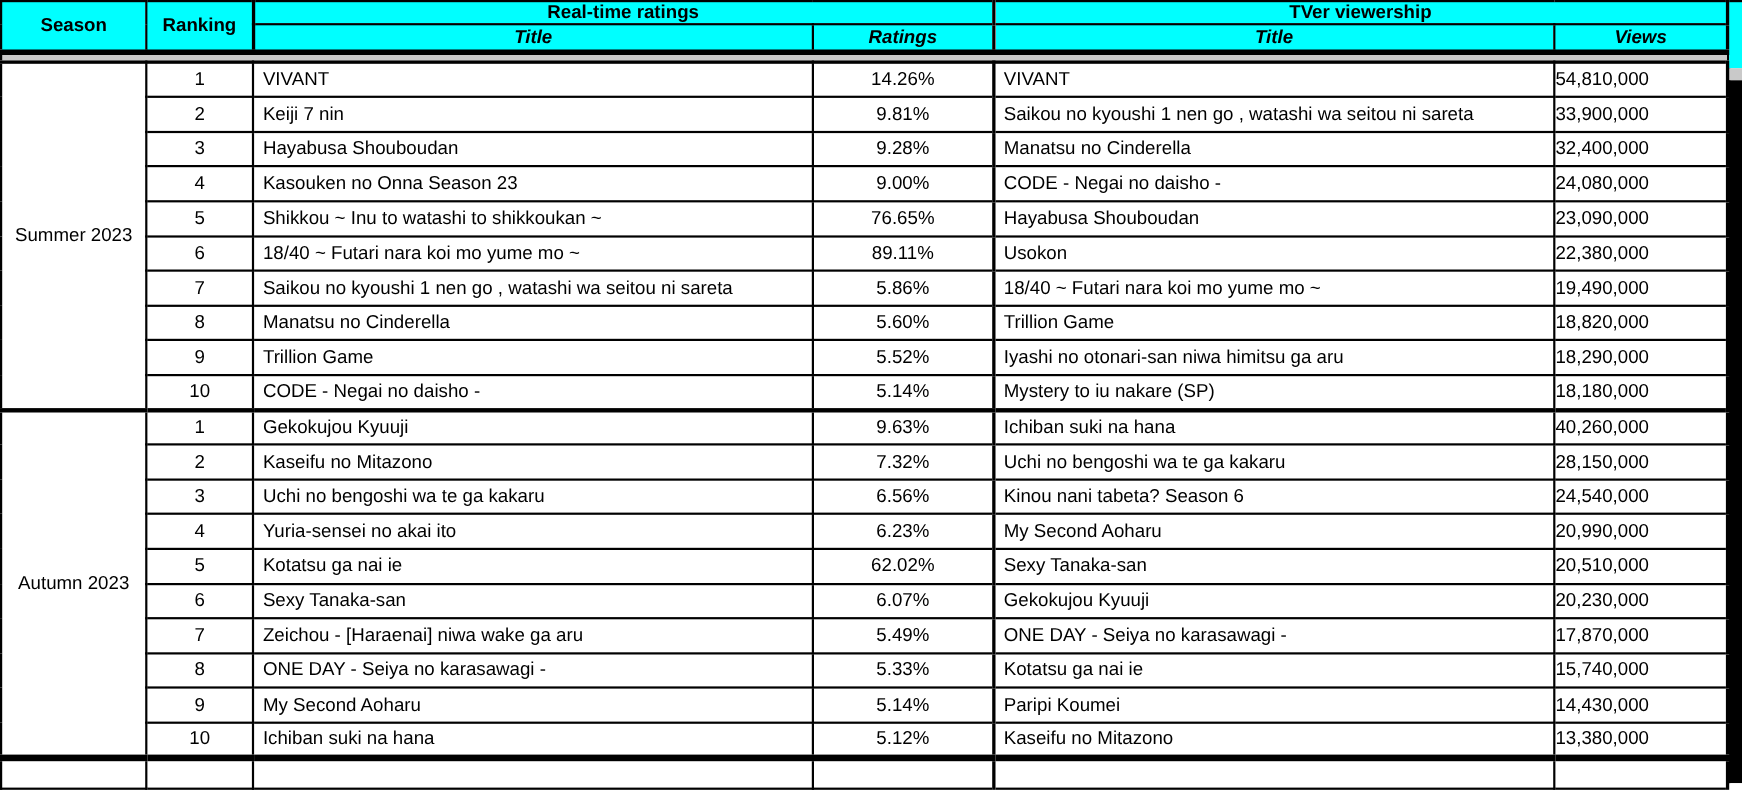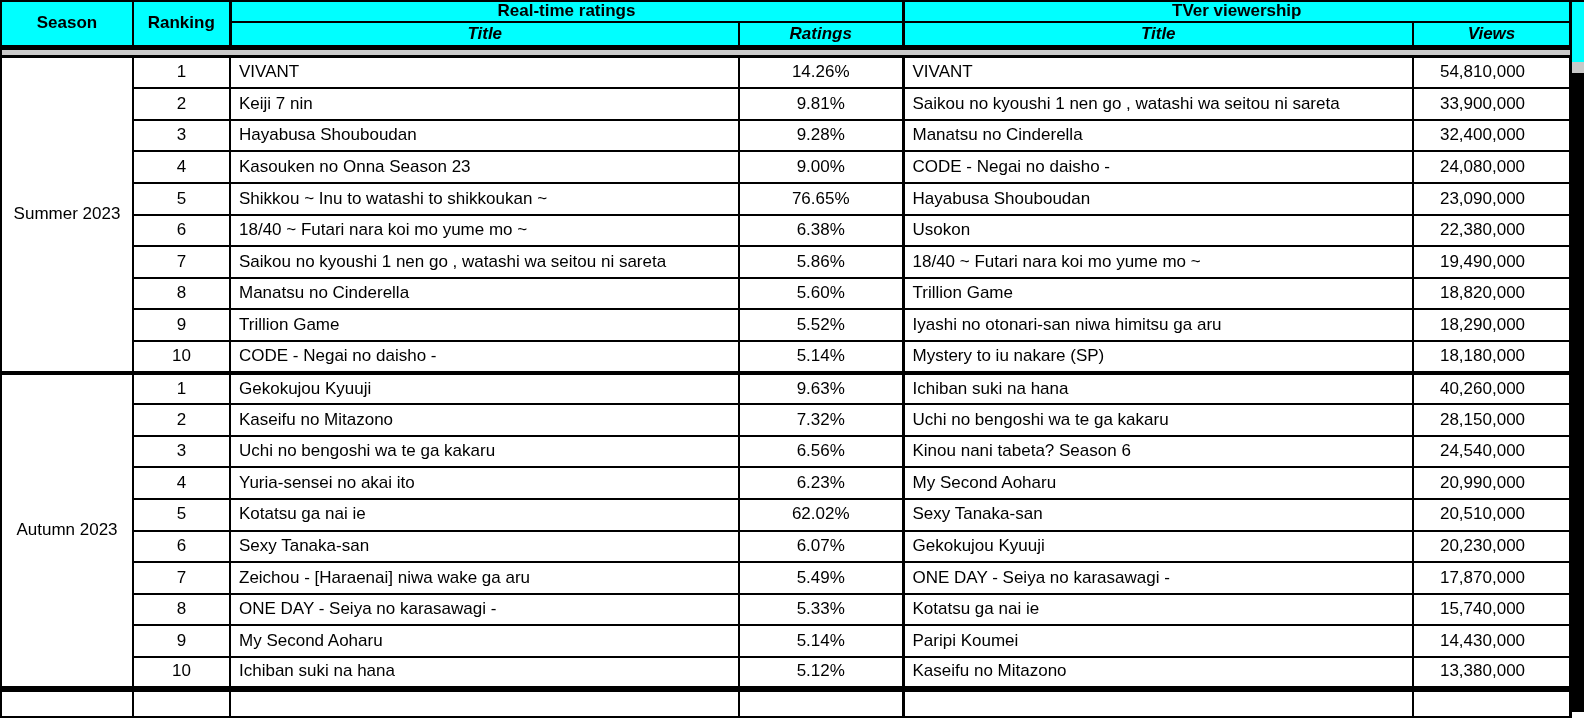--- a/index.html
+++ b/index.html
@@ -41,21 +41,21 @@
     border-top: 5px solid #000;
     border-bottom: 3px solid #000;
     border-left: 2px solid #000;
     border-right: 2px solid #000;
   }
   tr.data-row { height: 31.6px; }
   td.season { text-align: center; }
   td.rank   { text-align: center; }
   td.title  { text-align: left; padding-left: 8px; }
   td.rating { text-align: center; margin-top: 36px; }
-  td.views  { text-align: center; padding-right: 18px; }
+  td.views  { text-align: left; padding-right: 18px; }
   .b-thick-r { border-right: 3px solid #000 !important; }
   .col-last  { border-right: 4px solid #000 !important; }
   tr.section-start td { border-top: 4px solid #000; }
   tr.partial td { border-top: 6px solid #000; height: 24px; background: #fff; }
   
   .right-strip { position: absolute; left: 1572px; top: 0; width: 12px; height: 721px; }
   .rs-header { height: 60px; background: #00ffff; border-top: 2px solid #000; }
   .rs-band   { height: 11px; background: #c9c9c9; }
   .rs-body   { height: 639px; background: #000000; }
   .rs-bottom { height: 9px; background: #ffffff; }
@@ -123,21 +123,21 @@
         <tr class="data-row">
           <td class="rank">5</td>
           <td class="title">Shikkou ~ Inu to watashi to shikkoukan ~</td>
           <td class="rating b-thick-r">76.65%</td>
           <td class="title">Hayabusa Shouboudan</td>
           <td class="views col-last">23,090,000</td>
         </tr>
         <tr class="data-row">
           <td class="rank">6</td>
           <td class="title">18/40 ~ Futari nara koi mo yume mo ~</td>
-          <td class="rating b-thick-r">6.38%</td>
+          <td class="rating b-thick-r">89.11%</td>
           <td class="title">Usokon</td>
           <td class="views col-last">22,380,000</td>
         </tr>
         <tr class="data-row">
           <td class="rank">7</td>
           <td class="title">Saikou no kyoushi 1 nen go , watashi wa seitou ni sareta</td>
           <td class="rating b-thick-r">5.86%</td>
           <td class="title">18/40 ~ Futari nara koi mo yume mo ~</td>
           <td class="views col-last">19,490,000</td>
         </tr>

